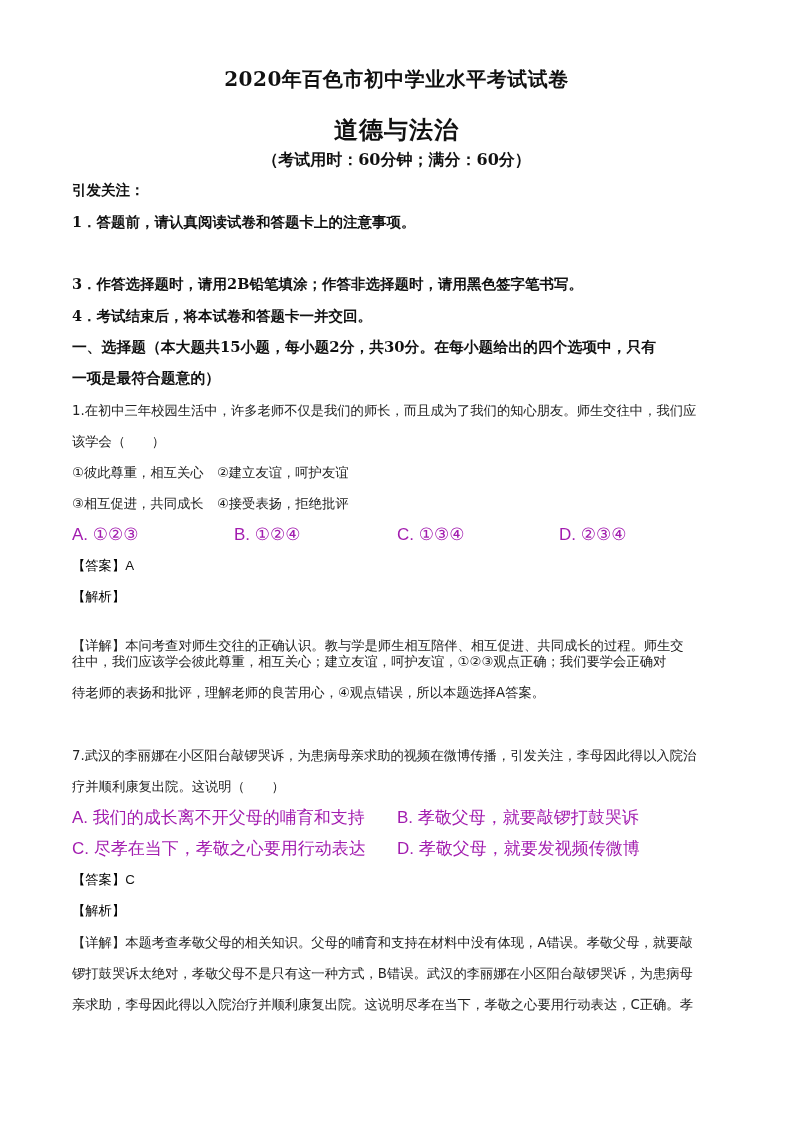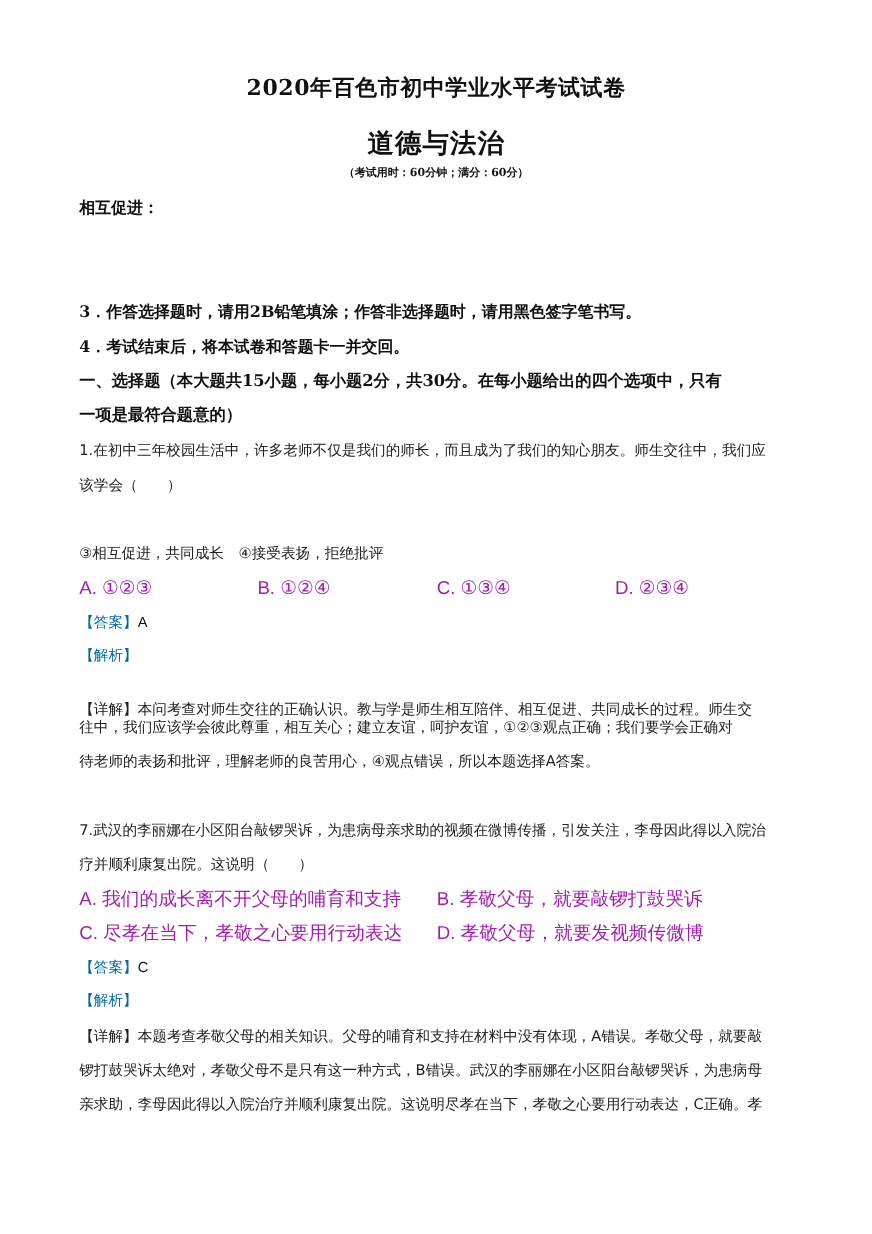--- a/index.html
+++ b/index.html
@@ -8,49 +8,51 @@
     font-family: "DejaVu Serif", "Liberation Serif", serif;
     color: #111;
   }
   .page { position: absolute; left: 0; top: 0; width: 793px; height: 1122px; }
   .title {
     position: absolute; left: 0; width: 793px; text-align: center;
     font-weight: bold; color: #111;
   }
   .t1 { top: 66px; font-size: 20px; letter-spacing: 0.5px; }
   .t2 { top: 114px; font-size: 24px; letter-spacing: 1px; }
-  .t3 { top: 150px; font-size: 10px; font-weight: bold; }
+  .t3 { top: 150px; font-size: 16px; font-weight: bold; }
   .line {
     position: absolute; left: 72px; white-space: nowrap;
     font-size: 14.5px; line-height: 20px;
   }
   .bold { font-weight: bold; }
   .q { font-size: 13.3px; font-family: "DejaVu Sans", "Liberation Sans", sans-serif; color: #222; }
-  .tag { color: #0369a1; font-family: "DejaVu Sans", "Liberation Sans", sans-serif; margin-top: 37px; }
+  .tag { color: #000000; font-family: "DejaVu Sans", "Liberation Sans", sans-serif; margin-top: 37px; }
   .ans { color: #111; font-family: "Liberation Sans", sans-serif; }
   .opt { position: absolute; white-space: nowrap; font-size: 17px; font-family: Liberation Sans, sans-serif; color: #a21caf; line-height: 20px; }
 </style>
 </head>
 <body>
 
 <div class="page">
 
   <div class="title t1">2020年百色市初中学业水平考试试卷</div>
   <div class="title t2">道德与法治</div>
   <div class="title t3">（考试用时：60分钟；满分：60分）</div>
 
-  <div class="line bold" style="top:180px;">相互促进：</div>
+  <div class="line bold" style="top:180px;">引发关注：</div>
+  <div class="line bold" style="top:212px;">1．答题前，请认真阅读试卷和答题卡上的注意事项。</div>
   <div class="line bold" style="top:274px;">3．作答选择题时，请用2B铅笔填涂；作答非选择题时，请用黑色签字笔书写。</div>
   <div class="line bold" style="top:306px;">4．考试结束后，将本试卷和答题卡一并交回。</div>
 
   <div class="line bold" style="top:337px; font-size:14.8px;">一、选择题（本大题共15小题，每小题2分，共30分。在每小题给出的四个选项中，只有</div>
   <div class="line bold" style="top:368px; font-size:14.8px;">一项是最符合题意的）</div>
 
   <div class="line q" style="top:401px;">1.在初中三年校园生活中，许多老师不仅是我们的师长，而且成为了我们的知心朋友。师生交往中，我们应</div>
   <div class="line q" style="top:432px;">该学会（　　）</div>
+  <div class="line q" style="top:463px;">①彼此尊重，相互关心　②建立友谊，呵护友谊</div>
   <div class="line q" style="top:494px;">③相互促进，共同成长　④接受表扬，拒绝批评</div>
 
   <div class="opt" style="left:72px; top:525px;">A. ①②③</div>
   <div class="opt" style="left:234px; top:525px;">B. ①②④</div>
   <div class="opt" style="left:397px; top:525px;">C. ①③④</div>
   <div class="opt" style="left:559px; top:525px;">D. ②③④</div>
 
   <div class="line q" style="top:556px;">
     <span class="tag">【答案】</span><span class="ans">A</span>
   </div>

